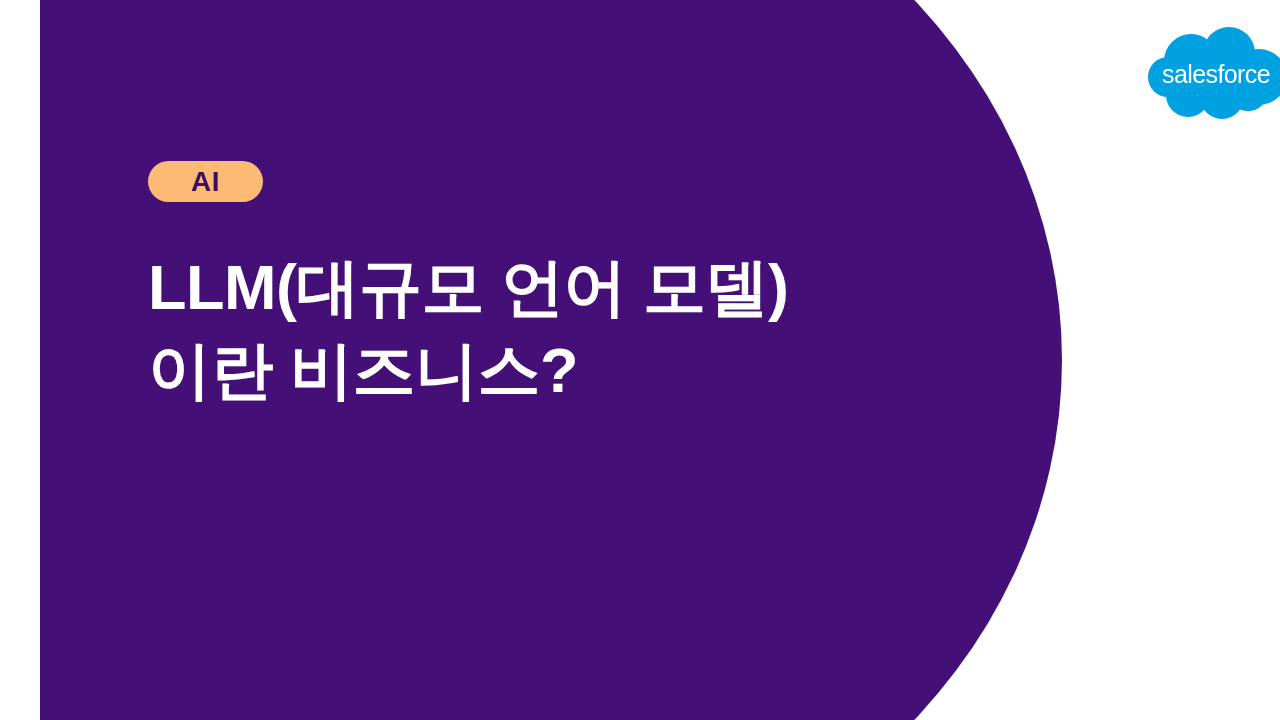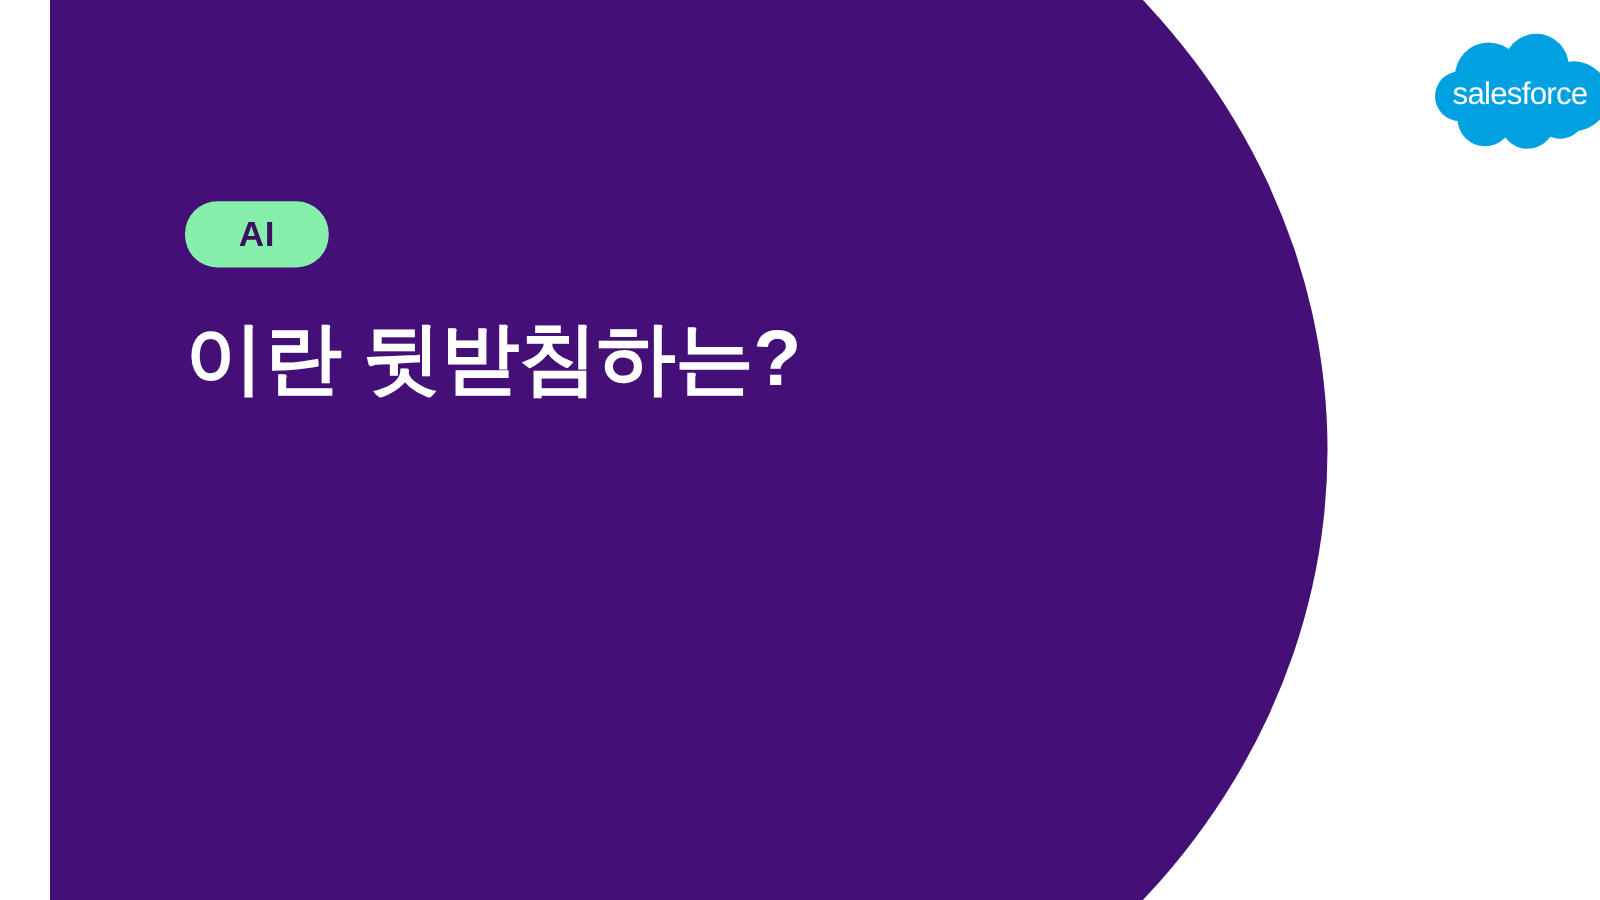--- a/index.html
+++ b/index.html
@@ -55,22 +55,22 @@
     width: 780px;
     height: 720px;
     z-index: 2;
   }
 
   .eyebrow-badge {
     position: absolute;
     top: 161px;
     left: 0;
     width: 115px;
-    height: 53px;
-    background: #86efac;
+    height: 41px;
+    background: #fdba74;
     border-radius: 26px;
     display: flex;
     align-items: center;
     justify-content: center;
   }
   .eyebrow-badge .badge-text {
     color: #3B1060;
     font-size: 28px;
     font-weight: bold;
     letter-spacing: 0.5px;
@@ -134,18 +134,19 @@
     </svg>
   </div>
 
   <div class="content">
 
     <div class="eyebrow-badge">
       <span class="badge-text">AI</span>
     </div>
 
     <h1 class="headline">
-      <span class="hl-line">이란 뒷받침하는?</span>
+      <span class="hl-line">LLM(대규모 언어 모델)</span>
+      <span class="hl-line">이란 비즈니스?</span>
     </h1>
 
 
   </div>
 </div>
 
 </body></html>

